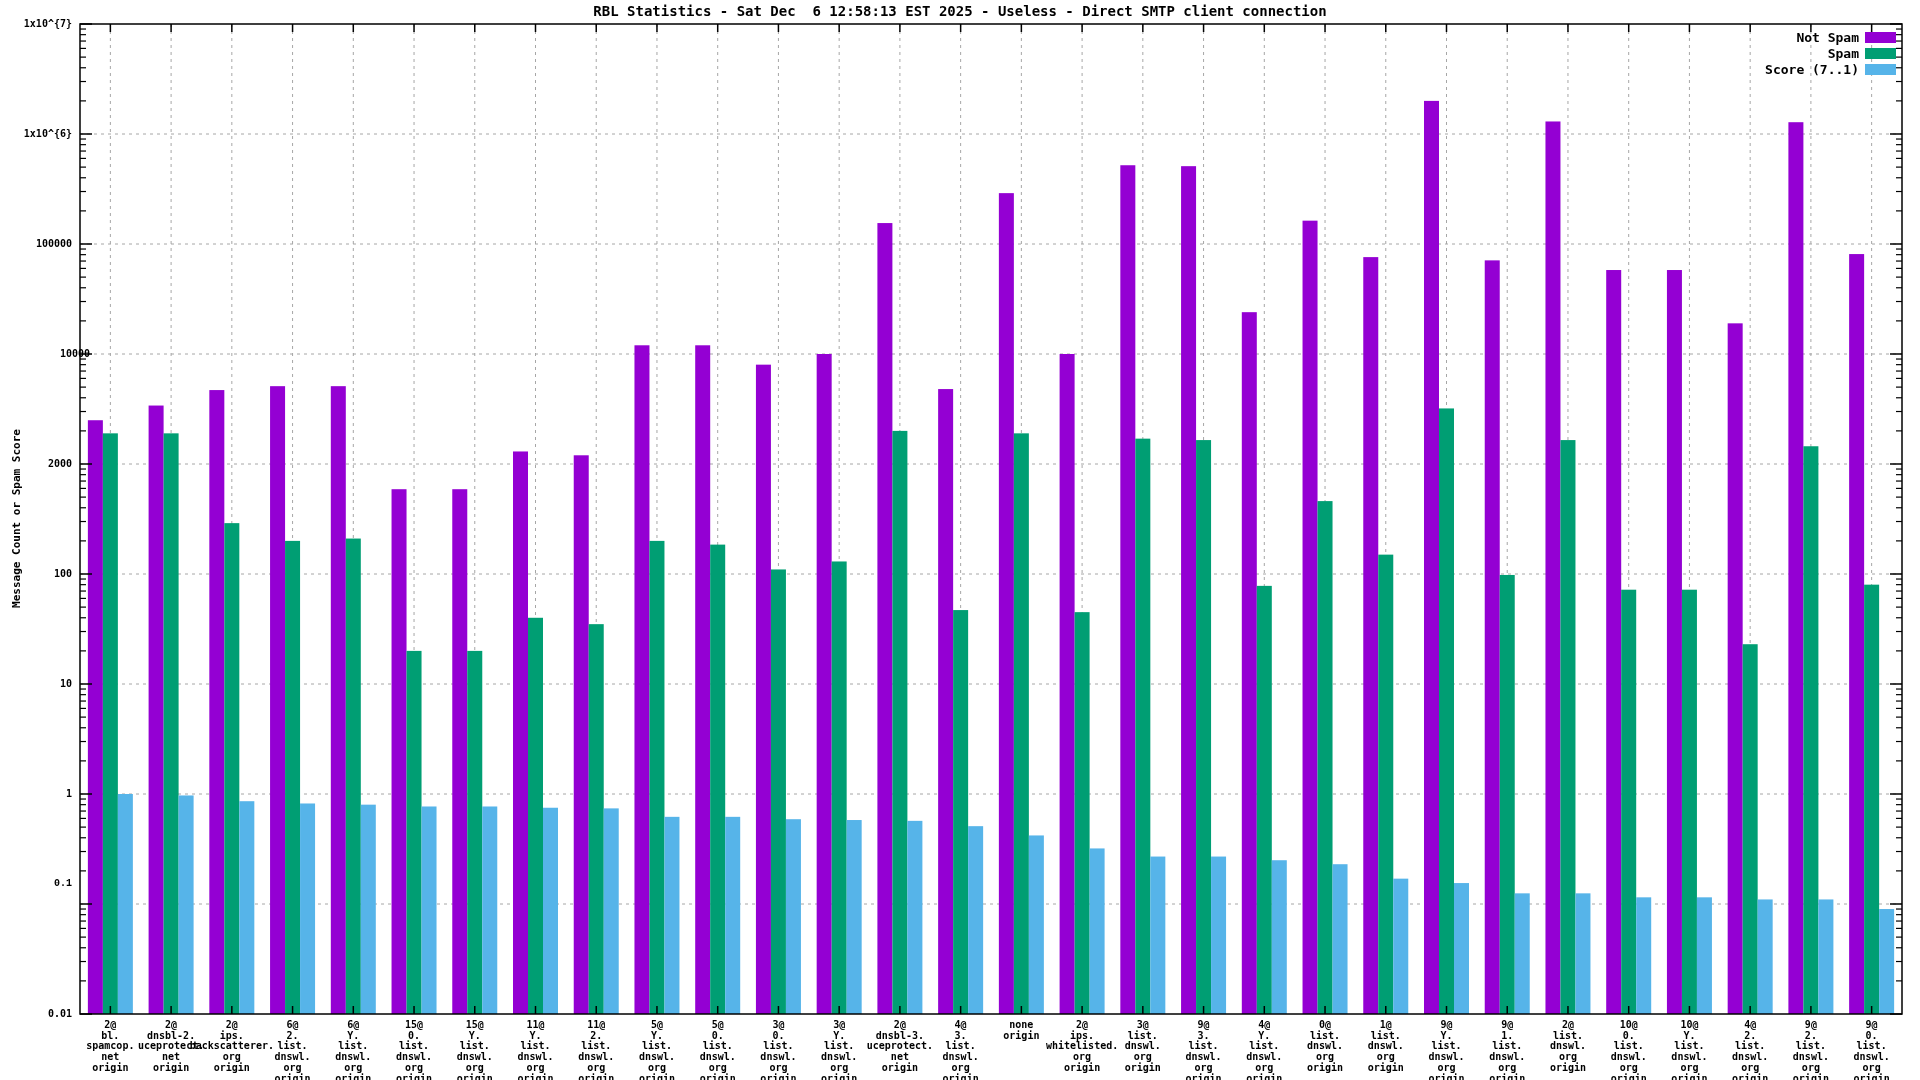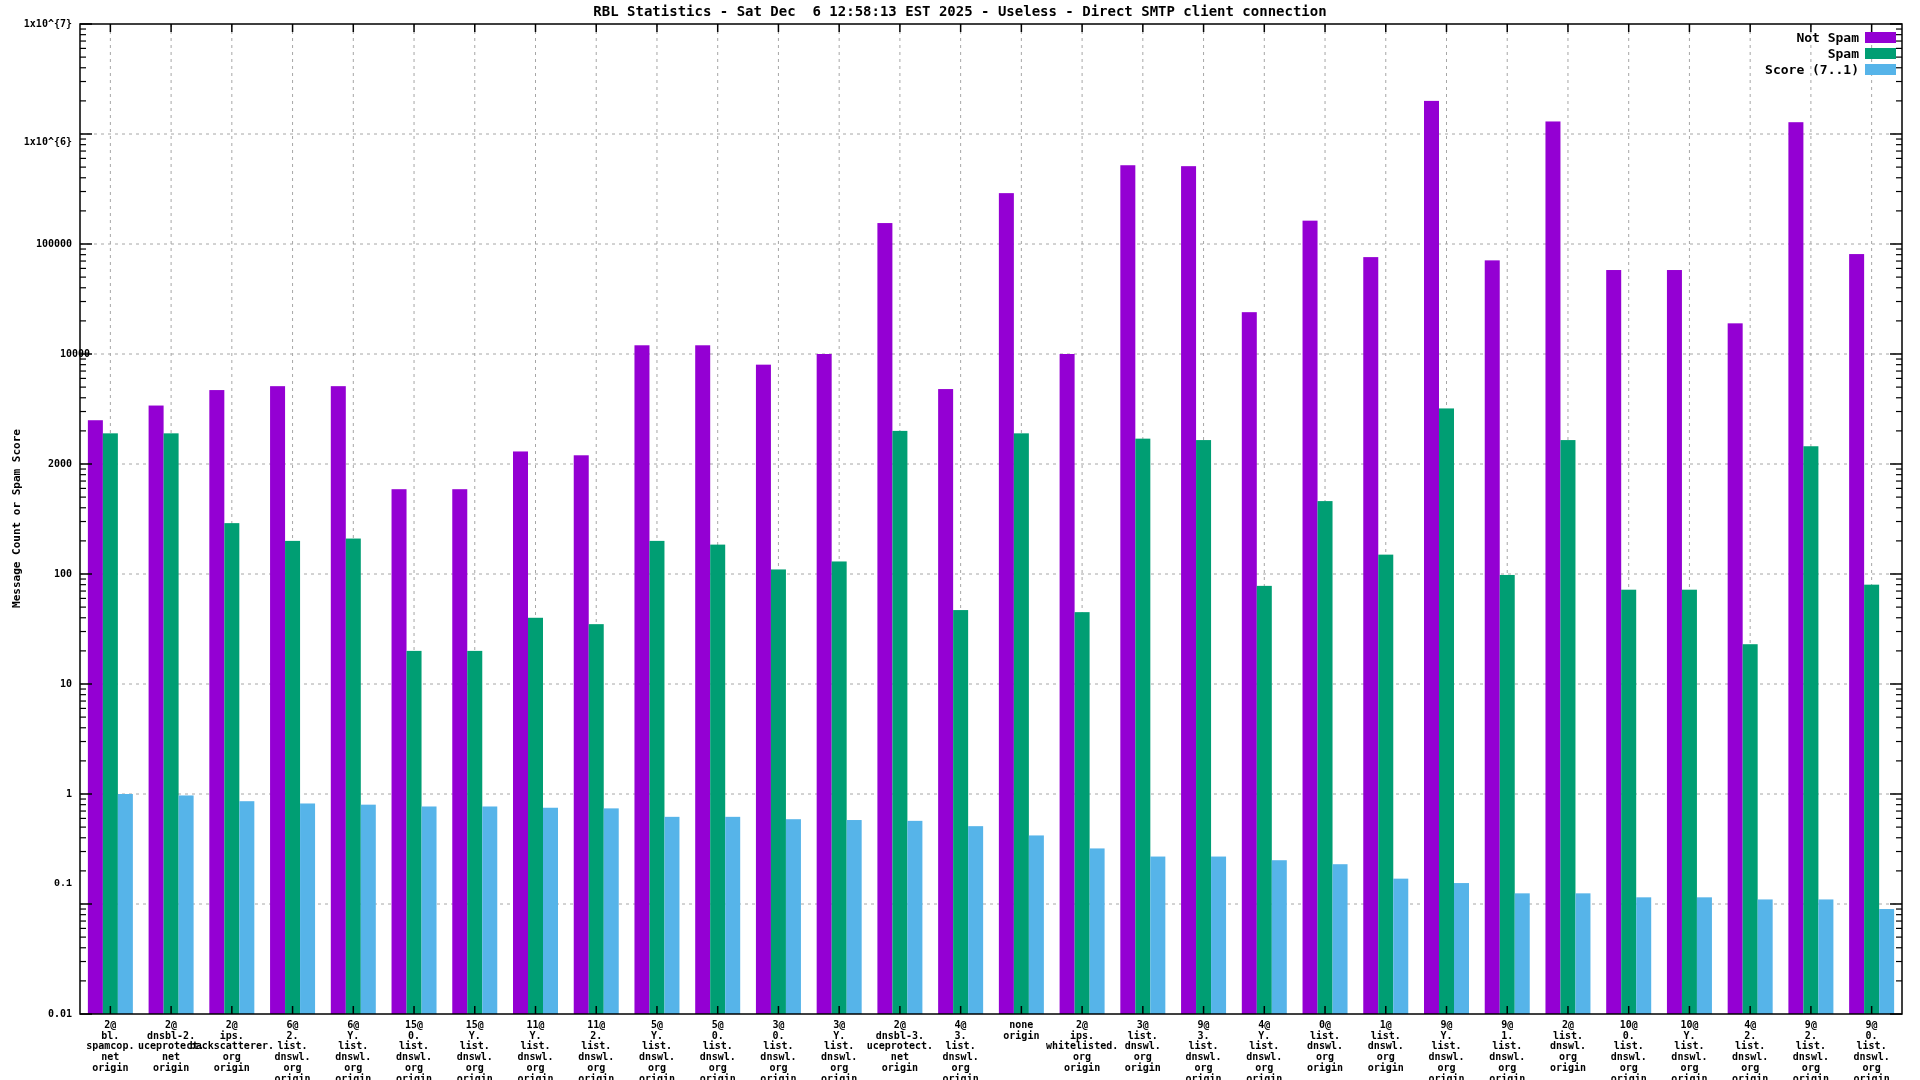--- a/index.html
+++ b/index.html
@@ -392,21 +392,21 @@
       <line x1="1750.1666666666667" y1="24" x2="1750.1666666666667" y2="32" stroke="#000" stroke-width="1.5"></line>
       <line x1="1750.1666666666667" y1="1006" x2="1750.1666666666667" y2="1014" stroke="#000" stroke-width="1.5"></line>
       <line x1="1810.9" y1="24" x2="1810.9" y2="32" stroke="#000" stroke-width="1.5"></line>
       <line x1="1810.9" y1="1006" x2="1810.9" y2="1014" stroke="#000" stroke-width="1.5"></line>
       <line x1="1871.6333333333334" y1="24" x2="1871.6333333333334" y2="32" stroke="#000" stroke-width="1.5"></line>
       <line x1="1871.6333333333334" y1="1006" x2="1871.6333333333334" y2="1014" stroke="#000" stroke-width="1.5"></line>
     </svg>
 
   <div id="ylabels">
       <div class="ytick-label" style="left: 2px; top: 24px;">1x10^{7}</div>
-      <div class="ytick-label" style="left: 2px; top: 134px; margin-top: 8px;">1x10^{6}</div>
+      <div class="ytick-label" style="left: 2px; top: 134px;">1x10^{6}</div>
       <div class="ytick-label" style="left: 2px; top: 244px;">100000</div>
       <div class="ytick-label" style="left: 20px; top: 354px;">10000</div>
       <div class="ytick-label" style="left: 2px; top: 464px;">2000</div>
       <div class="ytick-label" style="left: 2px; top: 574px;">100</div>
       <div class="ytick-label" style="left: 2px; top: 684px;">10</div>
       <div class="ytick-label" style="left: 2px; top: 794px;">1</div>
       <div class="ytick-label" style="left: 2px; top: 884px; font-family: Liberation Mono, monospace;">0.1</div>
       <div class="ytick-label" style="left: 2px; top: 1014px;">0.01</div>
     </div>
   <div id="xlabels">

